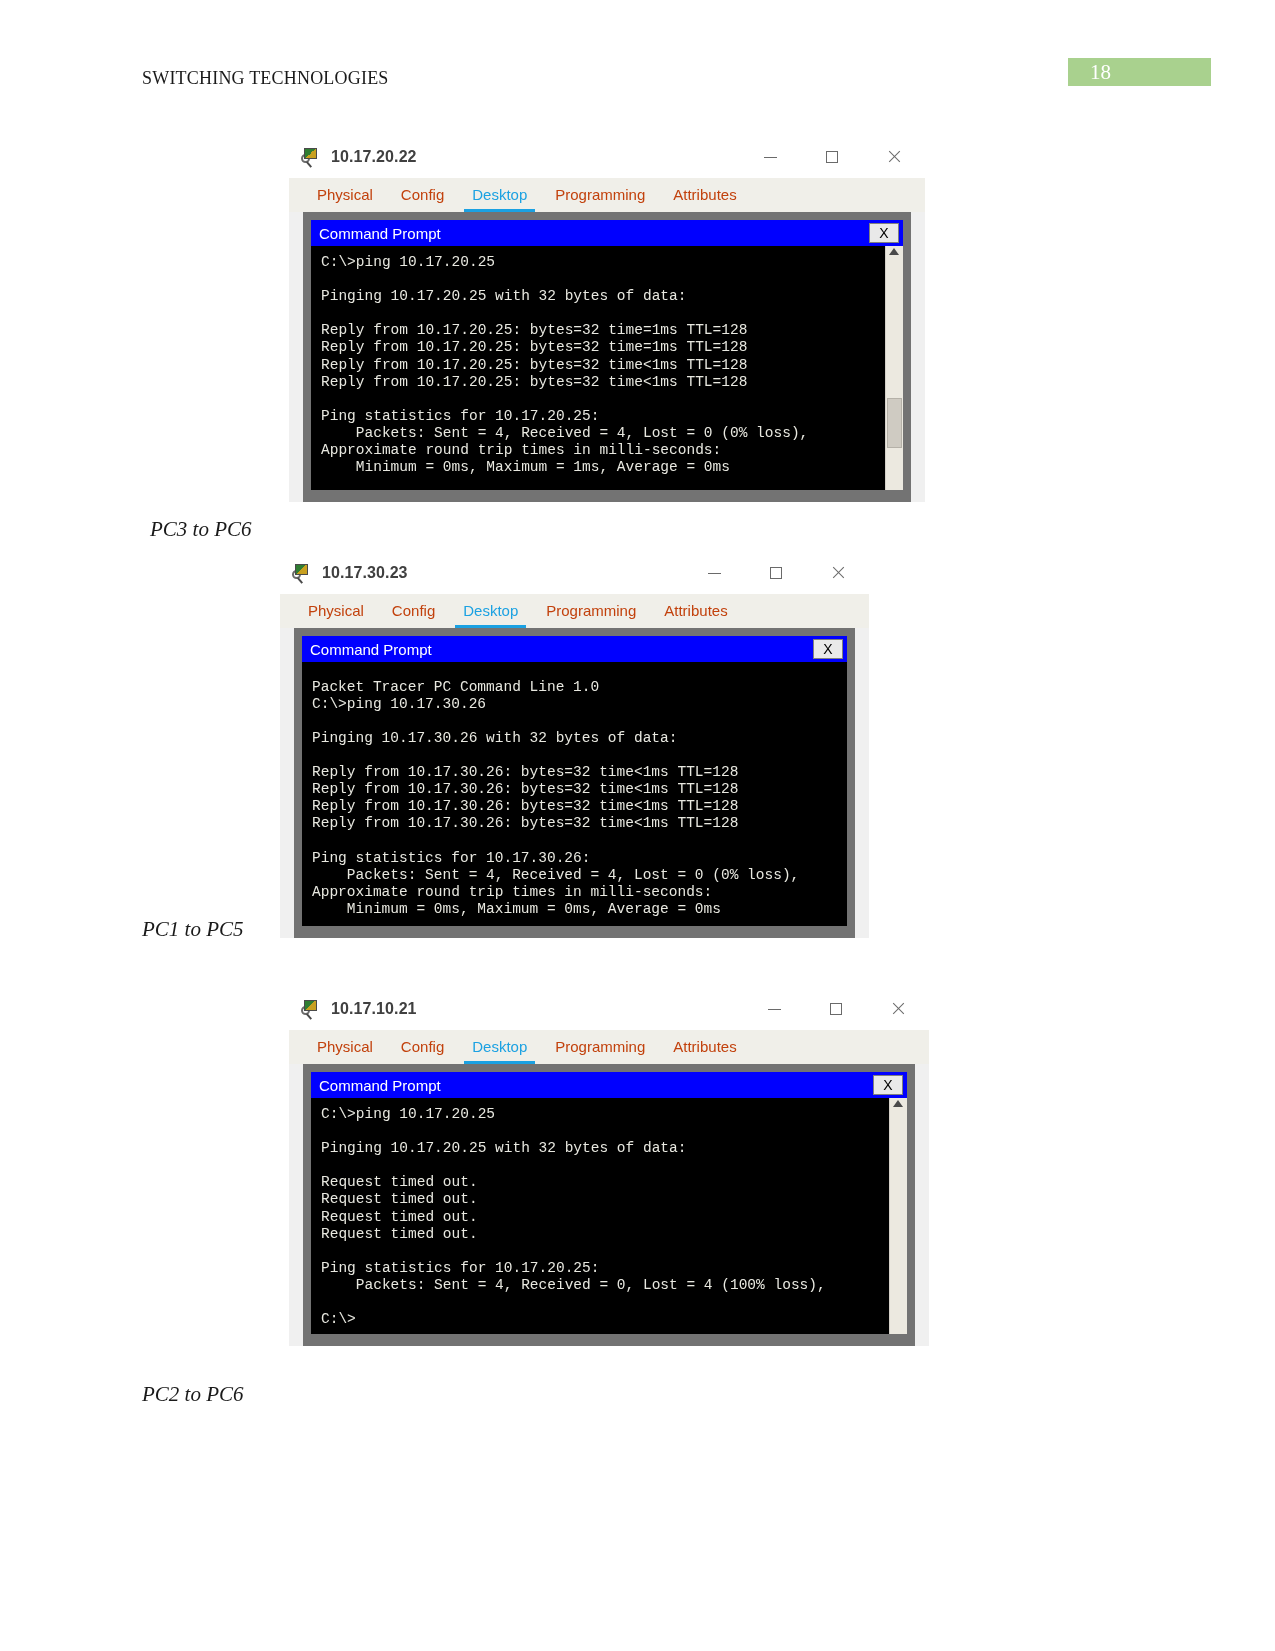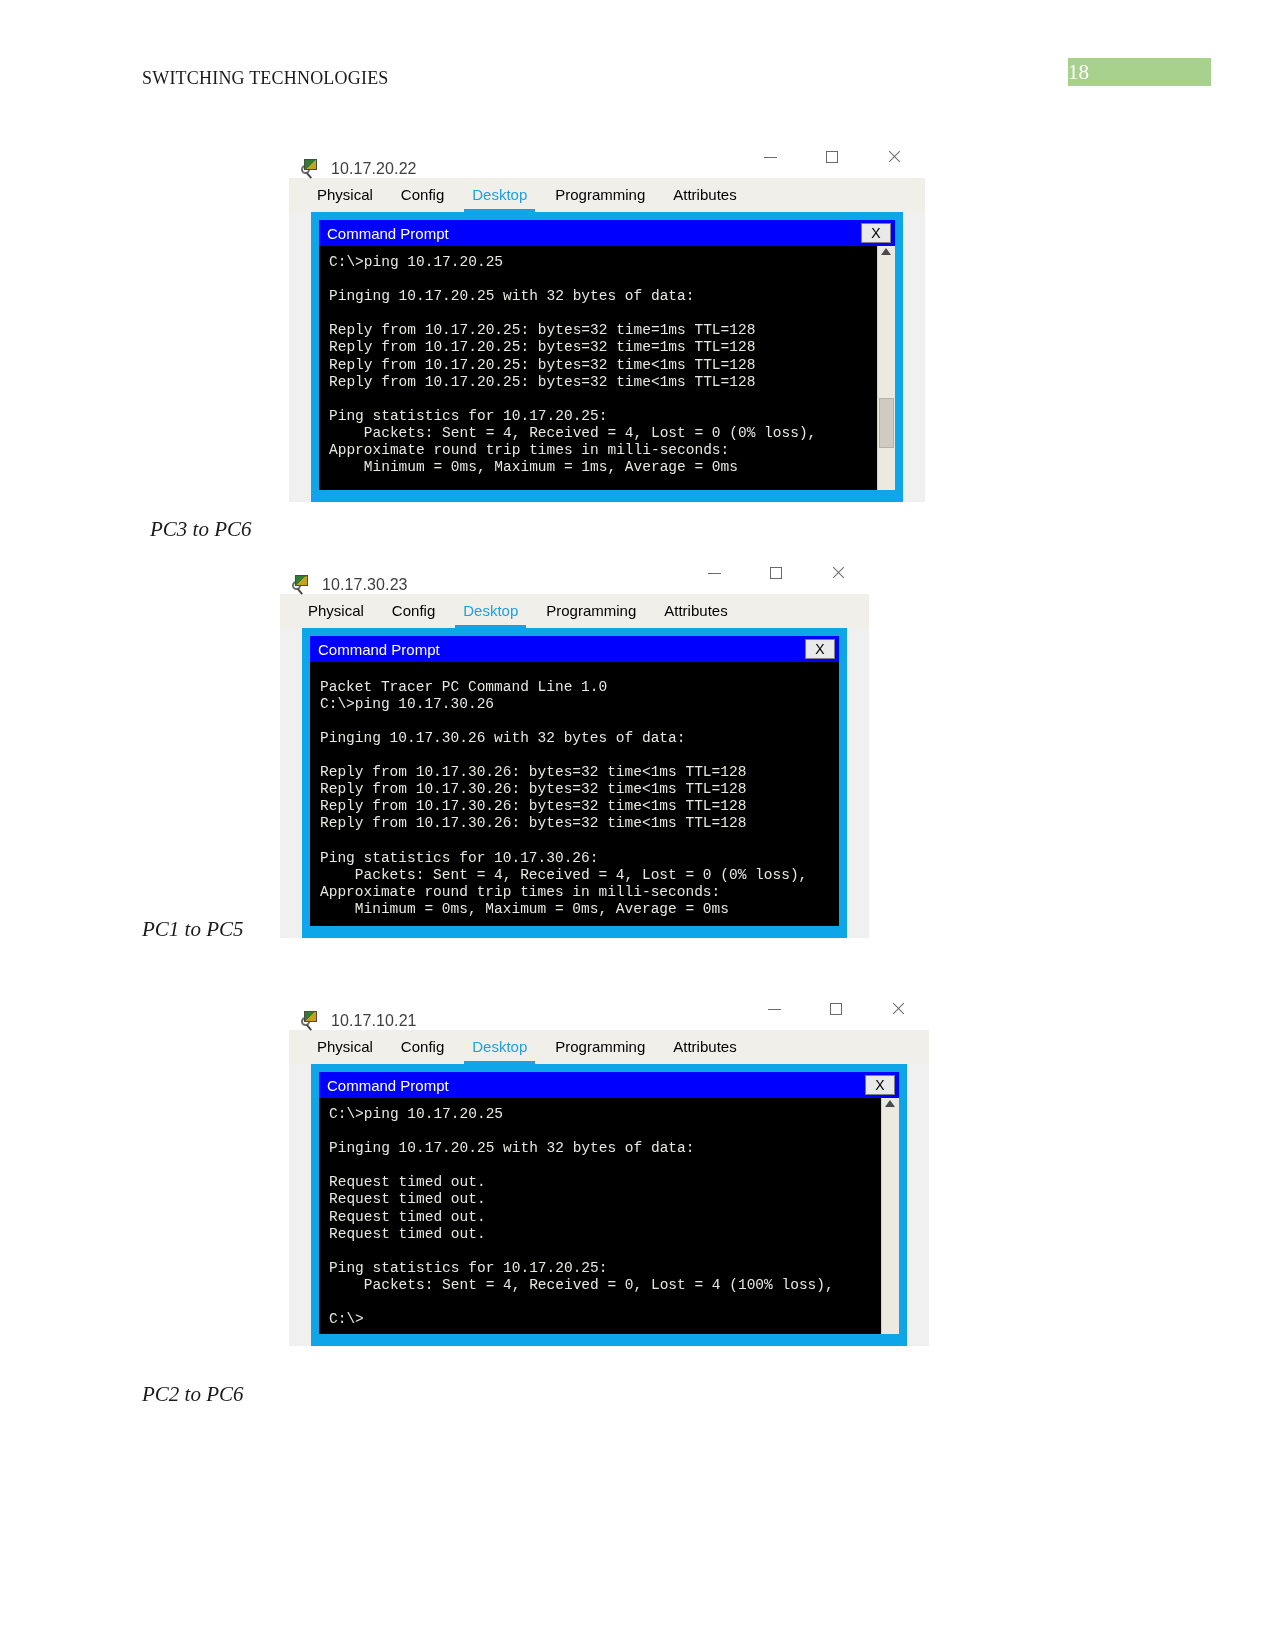--- a/index.html
+++ b/index.html
@@ -17,20 +17,21 @@
   
   .page-number-badge {
     position: absolute;
     left: 1068px; top: 58px;
     width: 143px; height: 28px;
     background: #a9d18e;
     color: #ffffff;
     font-family: "Liberation Serif", serif;
     font-size: 21px;
     line-height: 28px;
+    padding-left: 22px;
   }
   .doc-title {
     position: absolute;
     left: 142px; top: 68px;
     font-family: "Liberation Serif", serif;
     font-size: 18px;
     color: #1a1a1a;
     letter-spacing: 0.2px;
   }
 
@@ -46,23 +47,24 @@
 
   
   .pt-window {
     position: absolute;
     background: #ffffff;
     overflow: hidden;
   }
   .pt-titlebar {
     height: 42px;
     display: flex;
-    align-items: flex-end;
+    align-items: center;
     background: #ffffff;
     padding: 0 0 0 12px;
+    font-weight: bold;
   }
   .pt-icon {
     width: 20px; height: 20px;
     margin-right: 10px;
     flex: 0 0 auto;
     position: relative;
   }
   .pt-icon .flag {
     position: absolute;
     left: 3px; top: 1px;
@@ -127,41 +129,41 @@
   .pt-tabs {
     display: flex;
     align-items: flex-end;
     background: #f0efe9;
     height: 34px;
     padding-left: 14px;
   }
   .pt-tab {
     font-family: "Liberation Sans", sans-serif;
     font-size: 15px;
-    color: #000000;
+    color: #c2410c;
     padding: 0 14px;
     height: 100%;
     line-height: 34px;
     position: relative;
     white-space: nowrap;
   }
   .pt-tab.active {
     color: #1ba1e2;
   }
   .pt-tab.active::after {
     content: "";
     position: absolute;
     left: 6px; right: 6px; bottom: 0;
     height: 3px;
     background: #1ba1e2;
   }
 
   .pt-inner {
-    background: #0ea5e9;
-    margin: 0 22px;
+    background: #737373;
+    margin: 0 14px;
     padding: 8px 8px 0 8px;
     height: calc(100% - 34px);
   }
 
   .cmd-titlebar {
     height: 26px;
     background: #0000ff;
     display: flex;
     align-items: center;
     padding-left: 8px;

